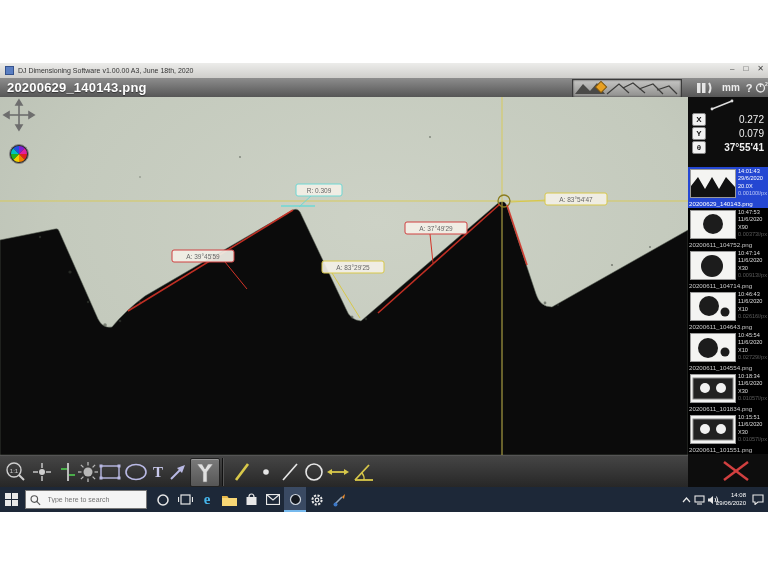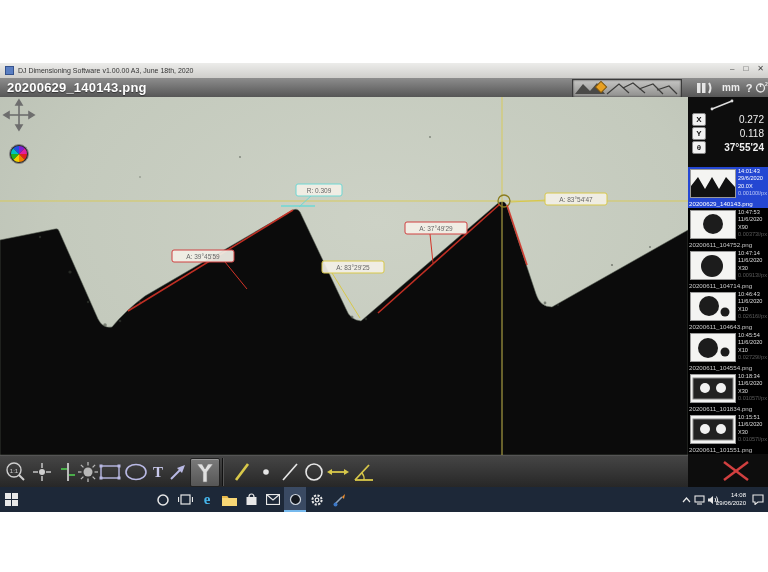--- a/index.html
+++ b/index.html
@@ -204,25 +204,25 @@
       <line x1="2" y1="10" x2="22" y2="2" stroke="#ddd" stroke-width="1.4"></line>
       <circle cx="2" cy="10" r="1.4" fill="#ddd"></circle>
         <circle cx="22" cy="2" r="1.4" fill="#ddd"></circle>
     </svg>
     <div class="axisrow" style="top:16px;">
       <span class="axisbox">X</span>
       <span class="axisval">0.272</span>
     </div>
     <div class="axisrow" style="top:30px;">
       <span class="axisbox">Y</span>
-      <span class="axisval">0.118</span>
+      <span class="axisval">0.079</span>
     </div>
     <div class="axisrow theta" style="top:44px;">
       <span class="axisbox">θ</span>
-      <span class="axisval">37°55'24</span>
+      <span class="axisval">37°55'41</span>
     </div>
 
     <div class="thumblist">
 
       <div class="titem sel">
         <div class="tthumb">
           <svg width="44" height="27" viewBox="0 0 44 27">
             <path d="M0,27 L0,16 L7,7 L14,19 L21,7 L28,19 L35,7 L44,17 L44,27 Z" fill="#111"></path>
           </svg>
         </div>
@@ -446,20 +446,27 @@
 
   <div class="taskbar">
     <div class="tbicon" style="left:0px;">
       <svg width="13" height="13" viewBox="0 0 13 13">
         <rect x="0" y="0" width="6" height="6" fill="#e8e8e8"></rect>
           <rect x="7" y="0" width="6" height="6" fill="#e8e8e8"></rect>
         <rect x="0" y="7" width="6" height="6" fill="#e8e8e8"></rect>
           <rect x="7" y="7" width="6" height="6" fill="#e8e8e8"></rect>
       </svg>
     </div>
+    <div class="searchbox">
+      <svg width="14" height="12" viewBox="0 0 14 12" style="margin:0 3px;">
+        <circle cx="5.5" cy="5" r="3.4" stroke="#555" stroke-width="1.2" fill="none"></circle>
+        <line x1="8" y1="7.5" x2="11.5" y2="11" stroke="#555" stroke-width="1.2"></line>
+      </svg>
+      <input type="text" placeholder="Type here to search" style="">
+    </div>
     <div class="tbicon" style="left:152px;">
       <svg width="14" height="14" viewBox="0 0 14 14">
         <circle cx="7" cy="7" r="5" stroke="#e8e8e8" stroke-width="1.5" fill="none"></circle>
       </svg>
     </div>
     <div class="tbicon" style="left:174px;">
       <svg width="15" height="13" viewBox="0 0 15 13">
         <rect x="3" y="2" width="9" height="9" fill="none" stroke="#e8e8e8" stroke-width="1.2"></rect>
         <line x1="0.5" y1="4" x2="0.5" y2="9" stroke="#e8e8e8" stroke-width="1.2"></line>
         <line x1="14.5" y1="4" x2="14.5" y2="9" stroke="#e8e8e8" stroke-width="1.2"></line>

